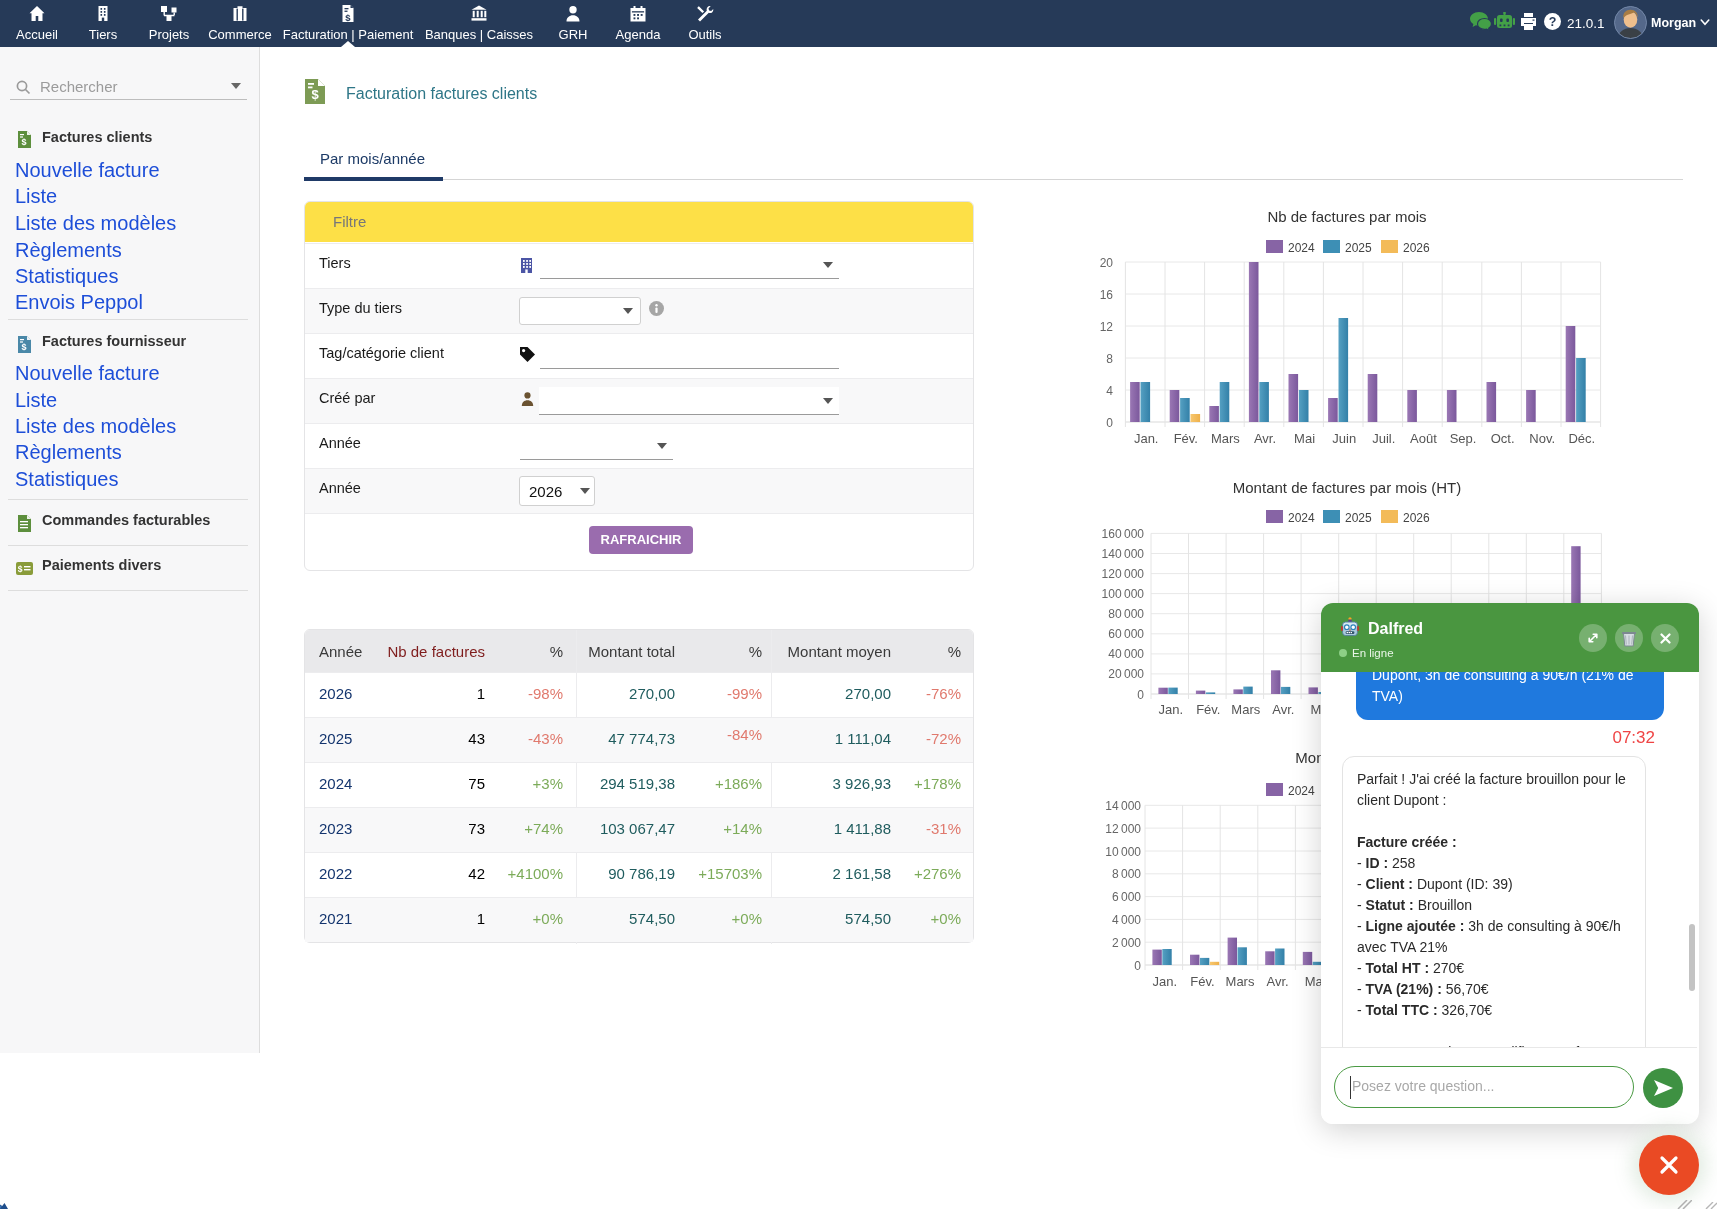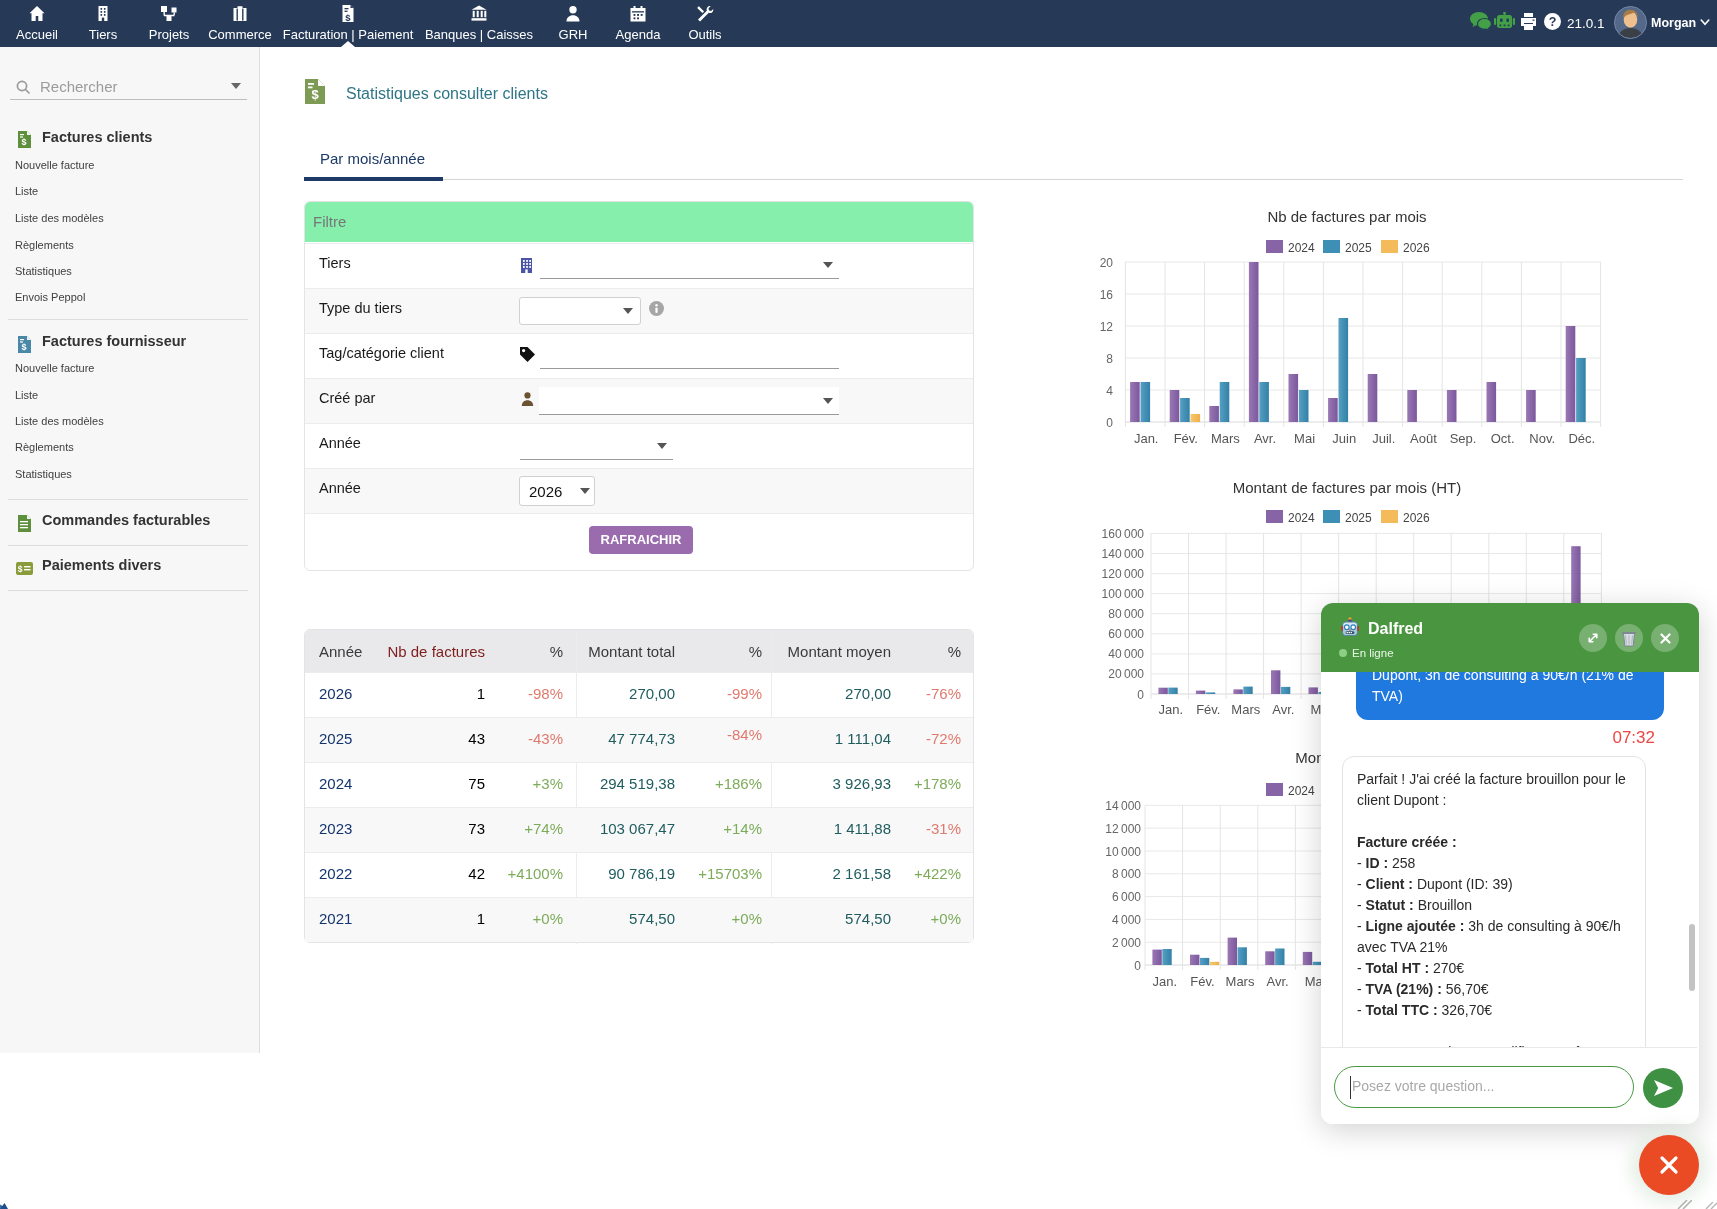--- a/index.html
+++ b/index.html
@@ -6,31 +6,31 @@
 #page{position:relative;width:1717px;height:1209px;background:#fff;overflow:hidden}
 .abs{position:absolute}
 
 #nav{position:absolute;left:0;top:0;width:1717px;height:47px;background:#263a58}
 .nitem{position:absolute;top:0;height:47px;color:#fff;font-size:13px;text-align:center}
 .nitem .ic{position:absolute;left:50%;transform:translateX(-50%);top:5px;width:17px;height:17px}
 .nitem .tx{position:absolute;left:50%;transform:translateX(-50%);bottom:5px;white-space:nowrap}
 #navcaret{position:absolute;top:41px;width:0;height:0;border-left:7px solid transparent;border-right:7px solid transparent;border-bottom:6px solid #fff}
 
 #side{position:absolute;left:0;top:47px;width:260px;height:1006px;background:#f7f7f8;border-right:1px solid #ddd}
-.sideitem{position:absolute;left:15px;font-size:11px;color:#404040;white-space:nowrap}
+.sideitem{position:absolute;left:15px;font-size:20px;color:#1d4ed8;white-space:nowrap}
 .sidehead{position:absolute;left:42px;font-size:14.5px;font-weight:bold;color:#333;white-space:nowrap}
 .sdiv{position:absolute;left:8px;width:240px;border-top:1px solid #ddd}
 
 .teal{color:#2e7687}
 #tabtxt{position:absolute;left:320px;top:150px;font-size:15px;color:#1c3a66}
 #tabline{position:absolute;left:304px;top:177px;width:139px;height:4px;background:#1f3a67}
 #tabgray{position:absolute;left:443px;top:179px;width:1240px;height:1px;background:#d5d5d5}
 
 #fbox{position:absolute;left:304px;top:201px;width:670px;height:370px;border:1px solid #e4e4e6;border-radius:6px;background:#fff}
-#fhead{position:absolute;left:0;top:0;width:668px;height:40px;background:#86efac;border-radius:5px 5px 0 0;color:#76767a;font-size:15px;line-height:40px;padding-left:8px}
+#fhead{position:absolute;left:0;top:0;width:668px;height:40px;background:#fde047;border-radius:5px 5px 0 0;color:#76767a;font-size:15px;line-height:40px;padding-left:28px}
 .frow{position:absolute;left:0;width:668px;height:45px;border-top:1px solid #ececee}
 .frow.alt{background:#f8f8f9}
 .flabel{position:absolute;left:14px;top:13px;font-size:14.5px;color:#1a1a1a}
 .uline{position:absolute;border-bottom:1px solid #9a9a9a;background:#fff}
 .caret{position:absolute;width:0;height:0;border-left:5px solid transparent;border-right:5px solid transparent;border-top:6px solid #555}
 .selbox{position:absolute;background:#fff;border:1px solid #d0d0d0;border-radius:3px}
 #rafbtn{position:absolute;left:284px;top:324px;width:104px;height:28px;background:#9a6cae;border-radius:4px;color:#fff;font-size:13px;font-weight:bold;text-align:center;line-height:28px}
 
 #tbox{position:absolute;left:304px;top:629px;width:670px;height:314px;border:1px solid #e4e4e6;border-radius:6px;background:#fff;font-size:15px}
 #thead{position:absolute;left:0;top:0;width:668px;height:42px;background:#e9e9eb;border-radius:5px 5px 0 0;color:#3a3a3a}
@@ -255,21 +255,21 @@
       <div class="sidehead" style="top:510px">Paiements divers</div>
 <div class="sdiv" style="top:543px"></div>
 </div>
 <svg class="abs" style="left:305px;top:79px" width="20" height="25" viewBox="0 0 20 25">
 <path fill="#7d9b55" d="M0 0h13l7 7v18H0z"></path>
       <path fill="#fff" d="M13 0v7h7z"></path>
 <rect x="3" y="4" width="6" height="1.8" fill="#fff"></rect>
       <rect x="3" y="7.5" width="4.5" height="1.8" fill="#fff"></rect>
 <text x="10" y="20" font-size="13" font-weight="bold" fill="#fff" text-anchor="middle" font-family="Liberation Sans">$</text>
     </svg>
-<div class="abs teal" style="left:346px;top:85px;font-size:16px">Statistiques consulter clients</div>
+<div class="abs teal" style="left:346px;top:85px;font-size:16px">Facturation factures clients</div>
 <div id="tabtxt">Par mois/année</div>
 <div id="tabline"></div>
 <div id="tabgray"></div>
 <div id="fbox">
 <div id="fhead">Filtre</div>
 <div class="frow" style="top:41px"></div>
 <div class="flabel" style="top:53px">Tiers</div>
 <div class="frow alt" style="top:86px"></div>
 <div class="flabel" style="top:98px">Type du tiers</div>
 <div class="frow" style="top:131px"></div>
@@ -366,21 +366,21 @@
 <div class="cell cr pos" style="right:211px;top:190px">+14%</div>
 <div class="cell cr amt" style="right:82px;top:190px">1 411,88</div>
 <div class="cell cr neg" style="right:12px;top:190px">-31%</div>
 <div class="trow" style="top:222px"></div>
 <div class="cell yr" style="left:14px;top:235px">2022</div>
 <div class="cell cr" style="right:488px;top:235px">42</div>
 <div class="cell cr pos" style="right:410px;top:235px">+4100%</div>
 <div class="cell cr amt" style="right:298px;top:235px">90 786,19</div>
 <div class="cell cr pos" style="right:211px;top:235px">+15703%</div>
 <div class="cell cr amt" style="right:82px;top:235px">2 161,58</div>
-<div class="cell cr pos" style="right:12px;top:235px">+422%</div>
+<div class="cell cr pos" style="right:12px;top:235px">+276%</div>
 <div class="trow alt" style="top:267px"></div>
 <div class="cell yr" style="left:14px;top:280px">2021</div>
 <div class="cell cr" style="right:488px;top:280px">1</div>
 <div class="cell cr pos" style="right:410px;top:280px">+0%</div>
 <div class="cell cr amt" style="right:298px;top:280px">574,50</div>
 <div class="cell cr pos" style="right:211px;top:280px">+0%</div>
 <div class="cell cr amt" style="right:82px;top:280px">574,50</div>
 <div class="cell cr pos" style="right:12px;top:280px">+0%</div>
 </div>
 <svg class="abs" style="left:1080px;top:195px" width="637" height="865" viewBox="0 0 637 865" font-family="Liberation Sans">

